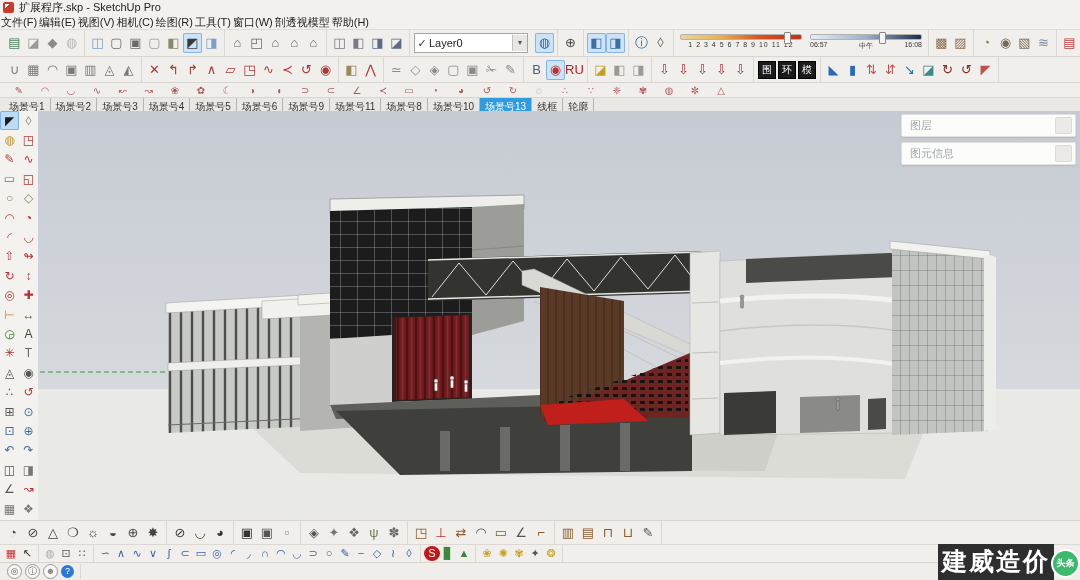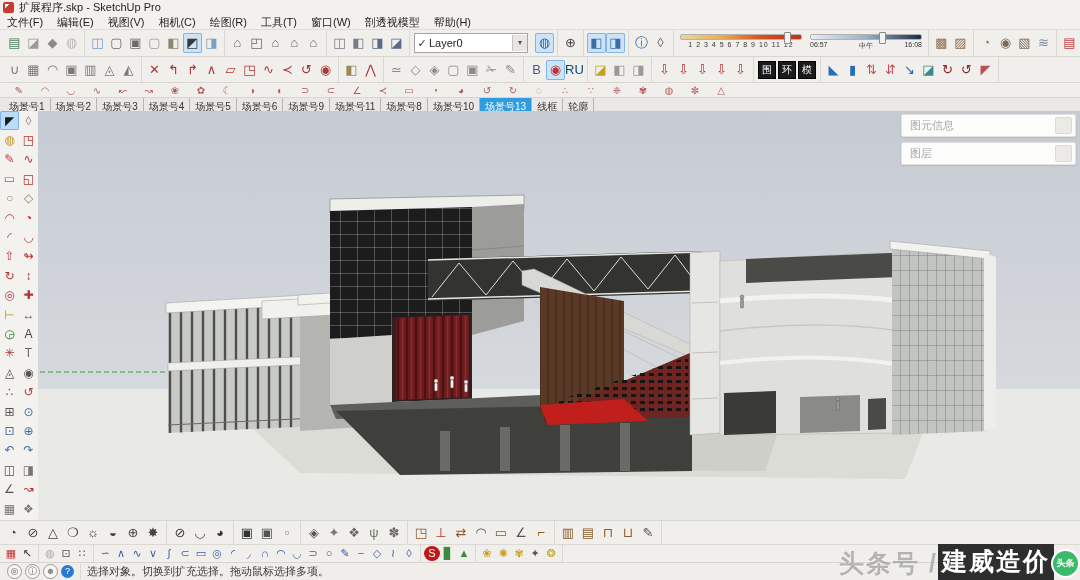--- a/index.html
+++ b/index.html
@@ -4,21 +4,21 @@
 <style>
   html,body{margin:0;padding:0}
   body{width:1080px;height:580px;position:relative;overflow:hidden;background:#f0eeec;
        font-family:"Liberation Sans","DejaVu Sans",sans-serif;color:#222}
   
   .titlebar{height:15px;display:flex;align-items:center;gap:5px;padding-left:3px;background:#f3f1ef;font-size:11px}
   .logo{width:11px;height:11px;background:#cb3a2a;border-radius:2px;position:relative;flex:0 0 auto}
   .logo::after{content:"";position:absolute;left:2px;top:2px;width:7px;height:7px;
     background:linear-gradient(135deg,#fff 0 35%,transparent 35%)}
   .menubar{height:14px;display:flex;align-items:center;background:#f3f1ef;font-size:11px;border-bottom:1px solid #e0ddd9}
-  .menu-item{padding:0 7px;white-space:nowrap}
+  .menu-item{padding:0 1px;white-space:nowrap}
   
   .tbar{display:flex;align-items:center;background:#f1efec;border-bottom:1px solid #d9d6d2;height:26px;padding-left:2px}
   .tbar.r2{height:25px}
   .tbar.r3{height:14px;padding-left:5px}
   .tg{display:flex;align-items:center;padding:0 3px;border-right:1px solid #dbd8d4;height:100%}
   .r3 .tg{border-right:none}
   .ti{width:19px;height:20px;line-height:20px;text-align:center;font-size:13px;border-radius:2px;color:#555;cursor:default}
   .ti.hl{background:#cde4f8;box-shadow:inset 0 0 0 1px #85b5e3}
   .ti.cjk{background:#1b1b1b;color:#fff !important;font-size:10px;width:16px;height:16px;line-height:16px;margin:0 1px;border:1px solid #000;border-radius:0}
   .ti3{width:22px;height:13px;line-height:13px;font-size:10px;text-align:center;margin-right:4px;color:#555}
@@ -213,21 +213,21 @@
       <span class="ti" style="color: rgb(138, 138, 136);">◇</span>
       <span class="ti" style="color: rgb(138, 138, 136);">◈</span>
       <span class="ti" style="color: rgb(138, 138, 136);">▢</span>
       <span class="ti" style="color: rgb(138, 138, 136);">▣</span>
       <span class="ti" style="color: rgb(138, 138, 136);">✁</span>
       <span class="ti" style="color: rgb(138, 138, 136);">✎</span>
     </span>
     <span class="tg">
       <span class="ti" style="color: rgb(74, 90, 138);">B</span>
       <span class="ti hl" style="color: rgb(192, 48, 48);">◉</span>
-      <span class="ti" style="color: #0c4a6e; text-align: center;">RU</span>
+      <span class="ti" style="color: #b91c1c; text-align: center;">RU</span>
     </span>
     <span class="tg">
       <span class="ti" style="color: rgb(200, 160, 32);">◪</span>
       <span class="ti" style="color: rgb(154, 154, 152);">◧</span>
       <span class="ti" style="color: rgb(154, 154, 152);">◨</span>
     </span>
     <span class="tg">
       <span class="ti" style="color: rgb(176, 53, 53);">⇩</span>
       <span class="ti" style="color: rgb(176, 53, 53);">⇩</span>
       <span class="ti" style="color: rgb(176, 53, 53);">⇩</span>
@@ -462,25 +462,25 @@
           <rect x="740.5" y="299" width="3" height="9" rx="1"></rect>
         <circle cx="838" cy="399" r="2"></circle>
           <rect x="836.5" y="401" width="3" height="9" rx="1"></rect>
       </g>
     </g>
   </svg>
 </div>
 
 <div class="tray">
     <div class="traybar">
+      <span>图层</span>
+      <span class="traybtn"></span>
+    </div>
+    <div class="traybar">
       <span>图元信息</span>
-      <span class="traybtn"></span>
-    </div>
-    <div class="traybar">
-      <span>图层</span>
       <span class="traybtn"></span>
     </div>
   </div>
 
 <div class="brow1">
     <span class="tg">
       <span class="bi" style="color: rgb(68, 68, 68);">◔</span>
       <span class="bi" style="color: rgb(68, 68, 68);">⊘</span>
       <span class="bi" style="color: rgb(68, 68, 68);">△</span>
       <span class="bi" style="color: rgb(68, 68, 68);">❍</span>
@@ -571,20 +571,18 @@
 
 <div class="statusbar">
   <span style="display:flex;align-items:center">
       <span class="tg">
         <span class="si" style="color: rgb(102, 102, 102);">◎</span>
         <span class="si" style="color: rgb(102, 102, 102);">ⓘ</span>
         <span class="si" style="color: rgb(136, 136, 136);">☻</span>
         <span class="si" style="background: rgb(42, 122, 212); color: rgb(255, 255, 255); border-radius: 50%; border: none;">?</span>
       </span>
     </span>
-  <span class="statusmsg">选择对象。切换到扩充选择。拖动鼠标选择多项。</span>
 </div>
 
 <div class="watermark">
-  <span class="wm-pre">头条号 /</span>
   <span class="wm-name">建威造价</span>
   <span class="wm-badge">头条</span>
 </div>
 
 </body></html>

